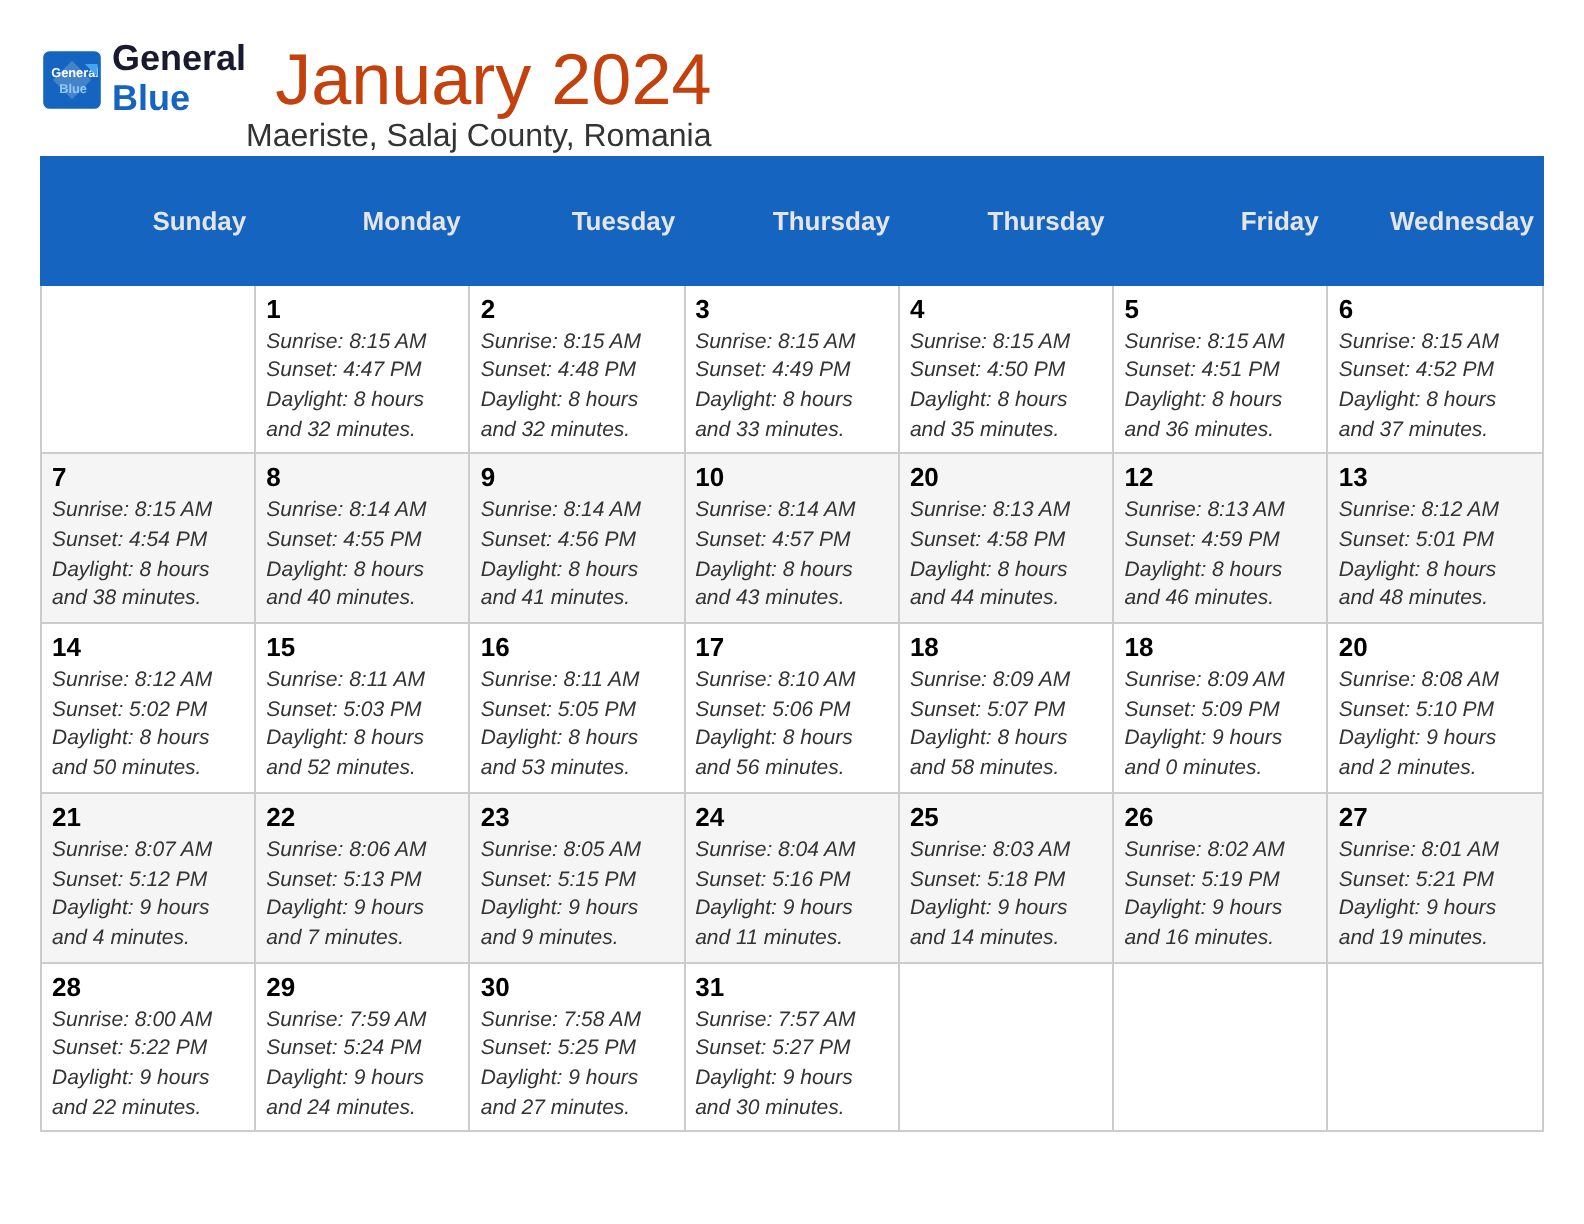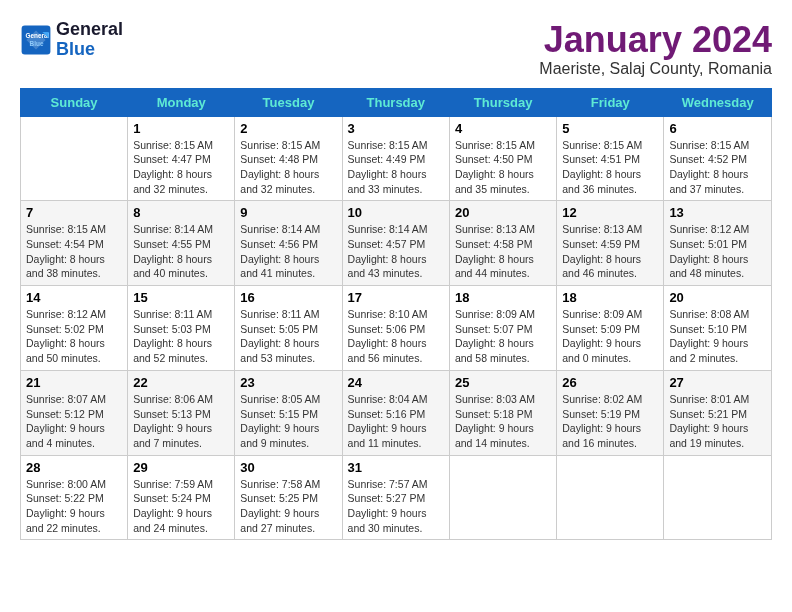--- a/index.html
+++ b/index.html
@@ -5,23 +5,22 @@
     * { box-sizing: border-box; margin: 0; padding: 0; }
     body {
       font-family: Arial, sans-serif;
       background: #fff;
       width: 792px;
       min-height: 612px;
       padding: 20px;
     }
     .header-section {
       display: flex;
-      justify-content: space-between;
+      justify-content: flex-start;
       align-items: flex-start;
-      margin-bottom: 10px;
     }
     .logo {
       display: flex;
       align-items: center;
       gap: 4px;
     }
     .logo-text {
       font-size: 18px;
       font-weight: bold;
       color: #1a1a2e;
@@ -29,38 +28,38 @@
     }
     .logo-icon {
       width: 32px;
       height: 32px;
     }
     .title-block {
       text-align: right;
     }
     .month-title {
       font-size: 36px;
-      font-weight: bold;
-      color: #701a75;
+      font-weight: normal;
+      color: #c2410c;
       line-height: 1.1;
     }
     .location-title {
       font-size: 16px;
       color: #333;
     }
     table {
       width: 100%;
       border-collapse: collapse;
       font-size: 11px;
     }
     thead tr th {
       background-color: #1565c0;
-      color: #5eead4;
-      padding: 6px 4px;
-      text-align: center;
+      color: #e5e5e5;
+      padding: 24px 4px;
+      text-align: right;
       font-size: 13px;
       font-weight: bold;
       border: 1px solid #1565c0;
     }
     tbody tr td {
       border: 1px solid #ccc;
       vertical-align: top;
       padding: 4px 5px;
       min-height: 80px;
       width: 108px;
@@ -73,20 +72,21 @@
     }
     .day-num {
       font-weight: bold;
       font-size: 13px;
       margin-bottom: 2px;
     }
     .day-detail {
       color: #333;
       line-height: 1.4;
       font-size: 10.5px;
+      font-style: italic;
     }
     .empty-cell {
       background: #fff;
     }
   </style>
 </head>
 <body>
 
 <div class="header-section">
   <div class="logo">

